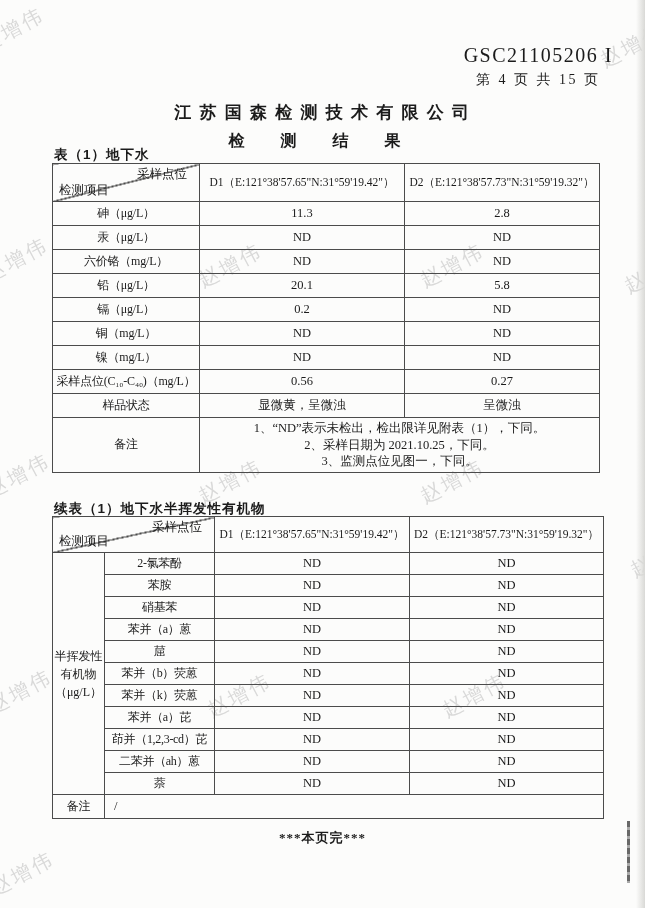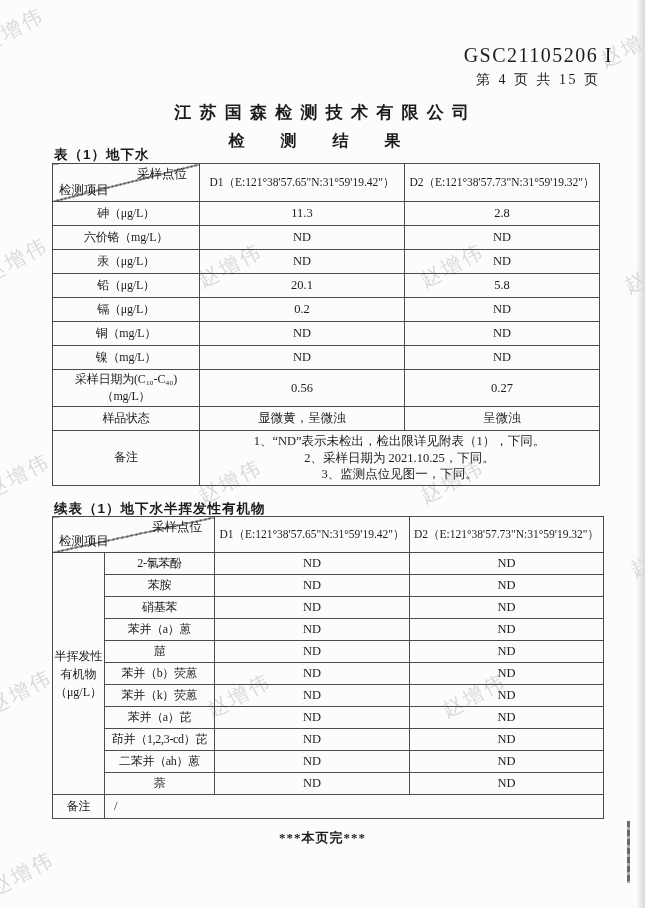--- a/index.html
+++ b/index.html
@@ -134,26 +134,26 @@
       <td class="coord">D2（E:121°38'57.73"N:31°59'19.32"）</td>
     </tr>
   </tbody>
   <tbody id="t1-body">
       <tr style="height: 24px;">
         <td class="item-label">砷（μg/L）</td>
         <td>11.3</td>
         <td>2.8</td>
       </tr>
       <tr style="height: 24px;">
+        <td class="item-label">汞（μg/L）</td>
+        <td>ND</td>
+        <td>ND</td>
+      </tr>
+      <tr style="height: 24px;">
         <td class="item-label">六价铬（mg/L）</td>
-        <td>ND</td>
-        <td>ND</td>
-      </tr>
-      <tr style="height: 24px;">
-        <td class="item-label">汞（μg/L）</td>
         <td>ND</td>
         <td>ND</td>
       </tr>
       <tr style="height: 24px;">
         <td class="item-label">铅（μg/L）</td>
         <td>20.1</td>
         <td>5.8</td>
       </tr>
       <tr style="height: 24px;">
         <td class="item-label">镉（μg/L）</td>
@@ -164,21 +164,21 @@
         <td class="item-label">铜（mg/L）</td>
         <td>ND</td>
         <td>ND</td>
       </tr>
       <tr style="height: 24px;">
         <td class="item-label">镍（mg/L）</td>
         <td>ND</td>
         <td>ND</td>
       </tr>
       <tr style="height: 24px;">
-        <td class="item-label">采样日期为(C₁₀-C₄₀)（mg/L）</td>
+        <td class="item-label">采样点位(C₁₀-C₄₀)（mg/L）</td>
         <td>0.56</td>
         <td>0.27</td>
       </tr>
       <tr style="height: 24px;">
         <td class="item-label">样品状态</td>
         <td>显微黄，呈微浊</td>
         <td>呈微浊</td>
       </tr>
     </tbody>
   <tbody>

